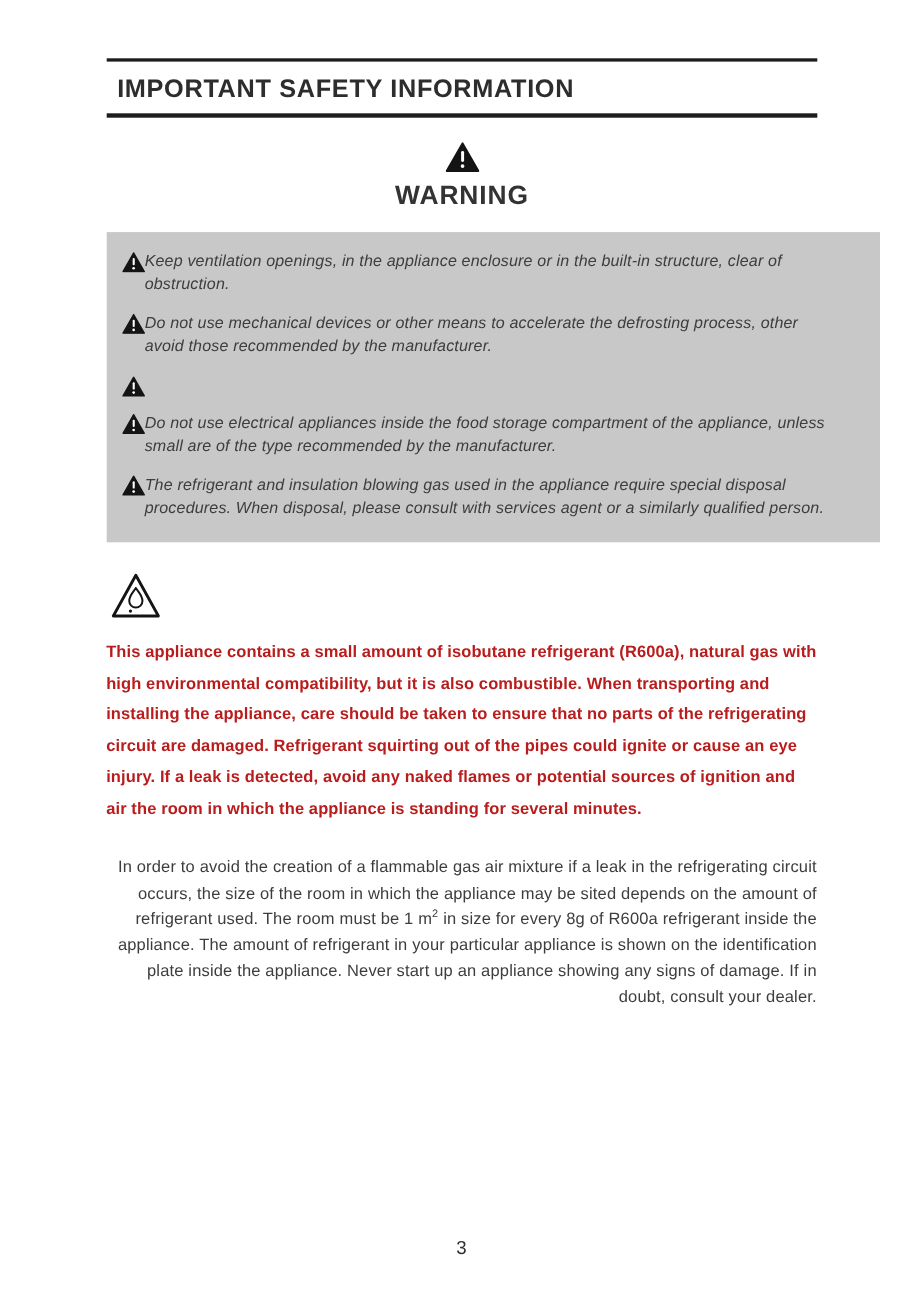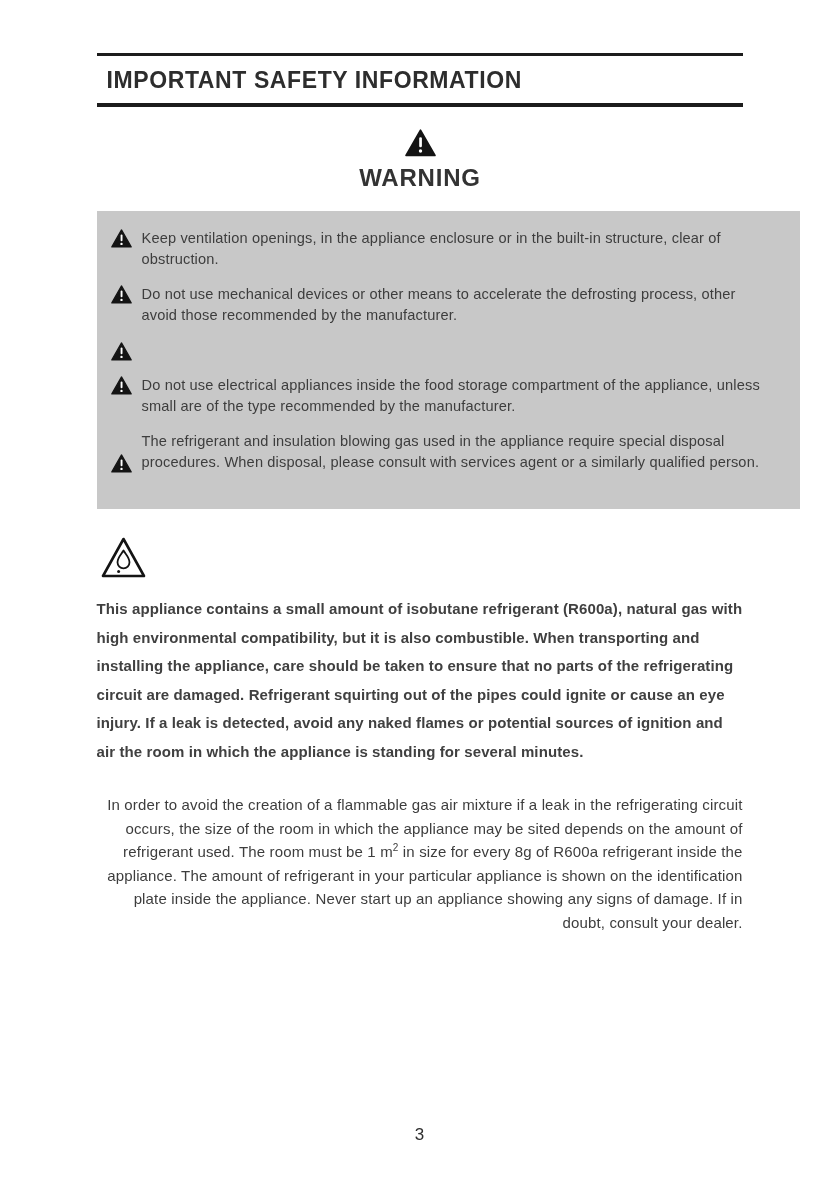--- a/index.html
+++ b/index.html
@@ -50,43 +50,43 @@
   
   .warn-box {
     margin-top: 19px;
     width: 709px;
     background: #c8c8c8;
     padding: 17px 18px 14px 14px;
   }
   .warn-item {
     display: flex;
     align-items: flex-start;
-    gap: 10px;
     margin-bottom: 14px;
-  }
-  .warn-item:last-child { margin-bottom: 22px; align-items: flex-end; }
+    font-style: italic;
+  }
+  .warn-item:last-child { margin-bottom: 6px; }
   .warn-item .sm-tri { width: 21px; height: 19px; flex: 0 0 auto; margin-top: 1px; display: block; }
   .warn-item-text {
     font-size: 14.6px;
     line-height: 1.45;
     color: #3d3d3d;
     letter-spacing: 0.15px;
     max-width: 625px;
   }
 
   
   .flame-icon-wrap { margin-top: 27px; margin-left: 3px; }
   .flame-icon-wrap svg { width: 47px; height: 43px; display: block; }
 
   .bold-para {
     margin-top: 16px;
     max-width: 700px;
     font-size: 15px;
     font-weight: bold;
-    color: #404040;
+    color: #b91c1c;
     line-height: 1.9;
     letter-spacing: 0.1px;
   }
 
   .body-para {
     margin-top: 27px;
     max-width: 672px;
     font-size: 15px;
     color: #3d3d3d;
     line-height: 1.57;

